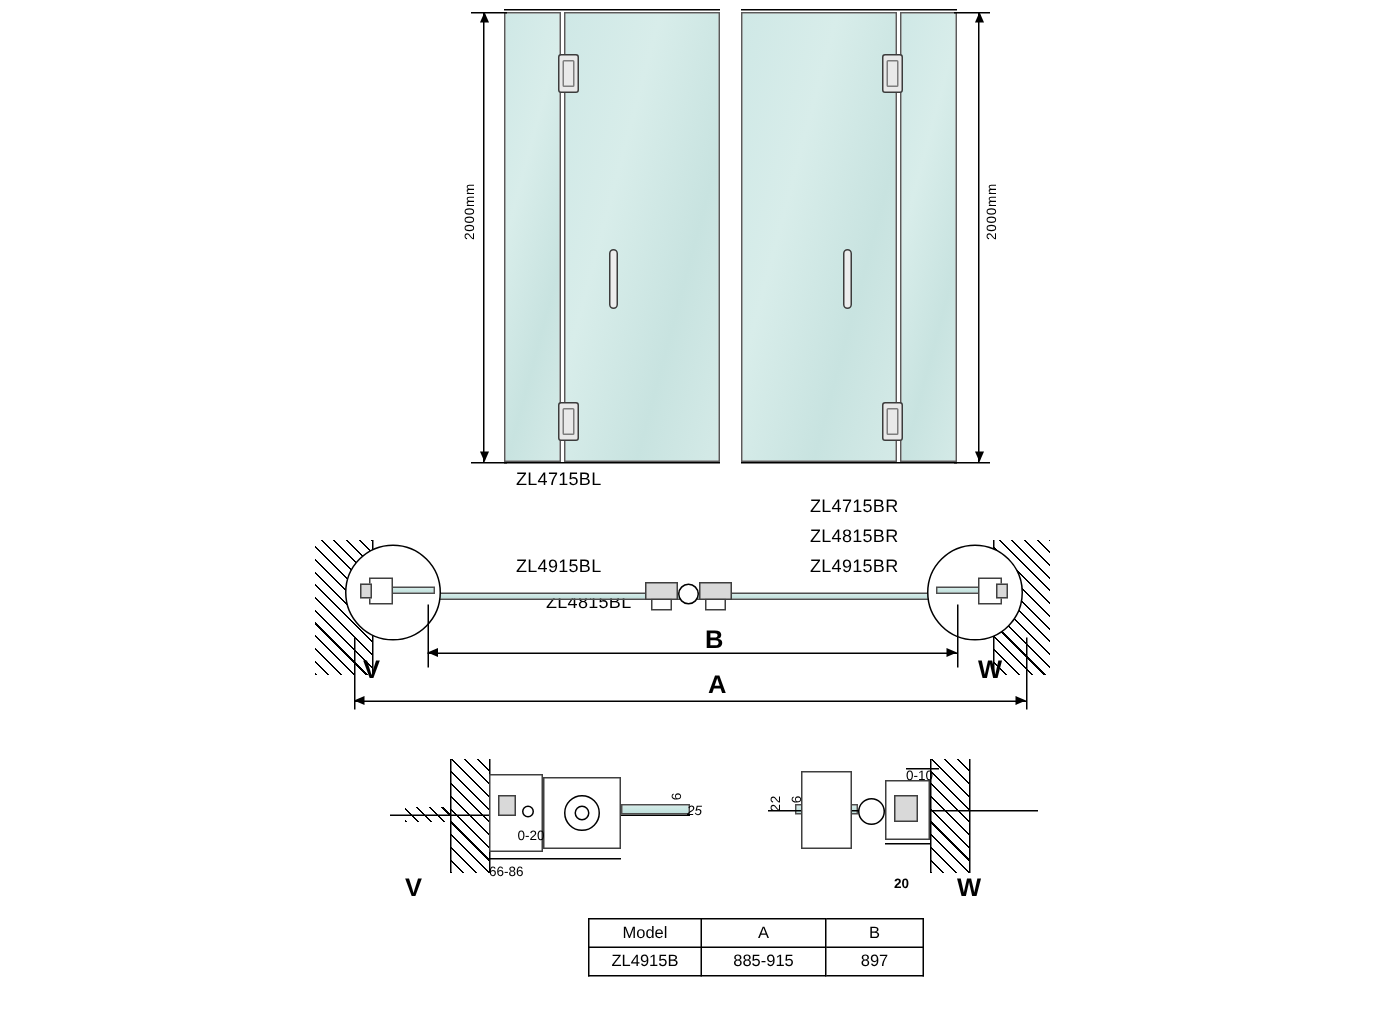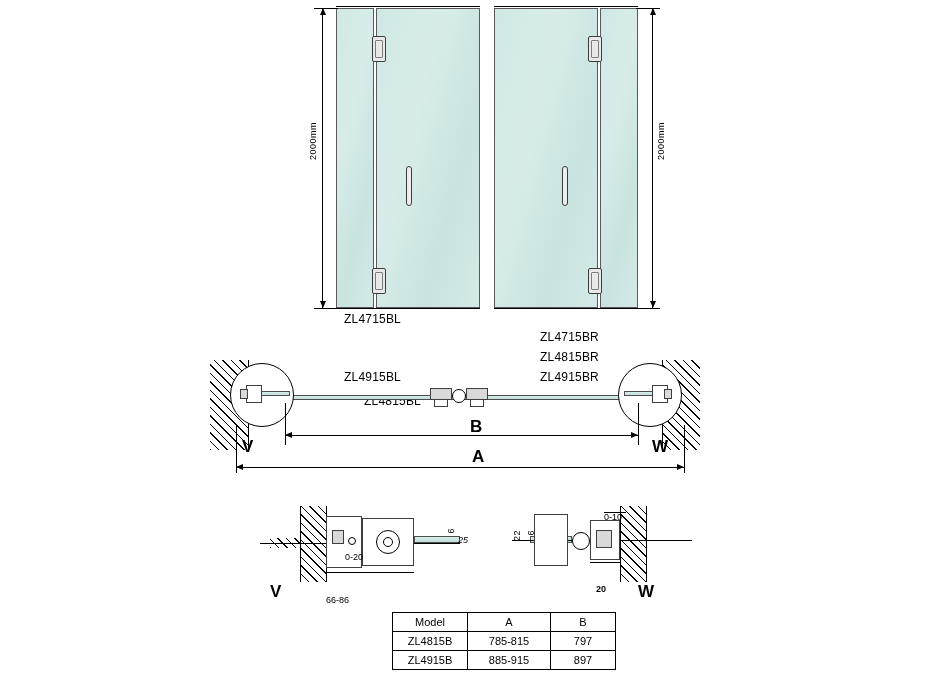--- a/index.html
+++ b/index.html
@@ -159,21 +159,21 @@
   <div class="grayblk" style="left:82px;top:30px;width:12px;height:14px;"></div>
   <div class="circle" style="left:98px;top:37px;width:8px;height:8px;"></div>
 
   <div class="whiteblk" style="left:112px;top:18px;width:52px;height:48px;"></div>
   <div class="circle" style="left:126px;top:30px;width:24px;height:24px;"></div>
   <div class="circle" style="left:133px;top:37px;width:10px;height:10px;"></div>
 
   <div class="bar" style="left:164px;top:36px;width:46px;height:7px;"></div>
 
   <div class="abs lbl-sm" style="left:52px;top:52px;margin-left:43px;">0-20</div>
-  <div class="abs lbl-sm" style="left:76px;top:76px;margin-top:19px;">66-86</div>
+  <div class="abs lbl-sm" style="left:76px;top:76px;">66-86</div>
   <div class="ln hline" style="left:76px;top:72px;width:88px;"></div>
   <div class="abs lbl-sm" style="left:208px;top:35px;font-style:italic;">25</div>
   <div class="abs lbl-sm vert" style="left:196px;top:28px;">6</div>
   <div class="abs lbl-big" style="left:20px;top:82px;">V</div>
 </div>
 
 <div class="abs" style="left:500px;top:500px;width:200px;height:100px;">
 
   <div class="bar" style="left:30px;top:36px;width:42px;height:7px;"></div>
   <div class="ln hline" style="left:12px;top:40px;width:180px;"></div>
@@ -201,24 +201,19 @@
   <table class="spec">
     <thead>
       <tr>
         <th style="width:62px;">Model</th>
         <th style="width:70px;">A</th>
         <th style="width:52px;">B</th>
       </tr>
     </thead>
     <tbody>
       <tr>
-        <td>ZL4815B</td>
-        <td>785-815</td>
-        <td>797</td>
-      </tr>
-      <tr>
         <td>ZL4915B</td>
         <td>885-915</td>
         <td>897</td>
       </tr>
     </tbody>
   </table>
 </div>
 
 </body></html>

